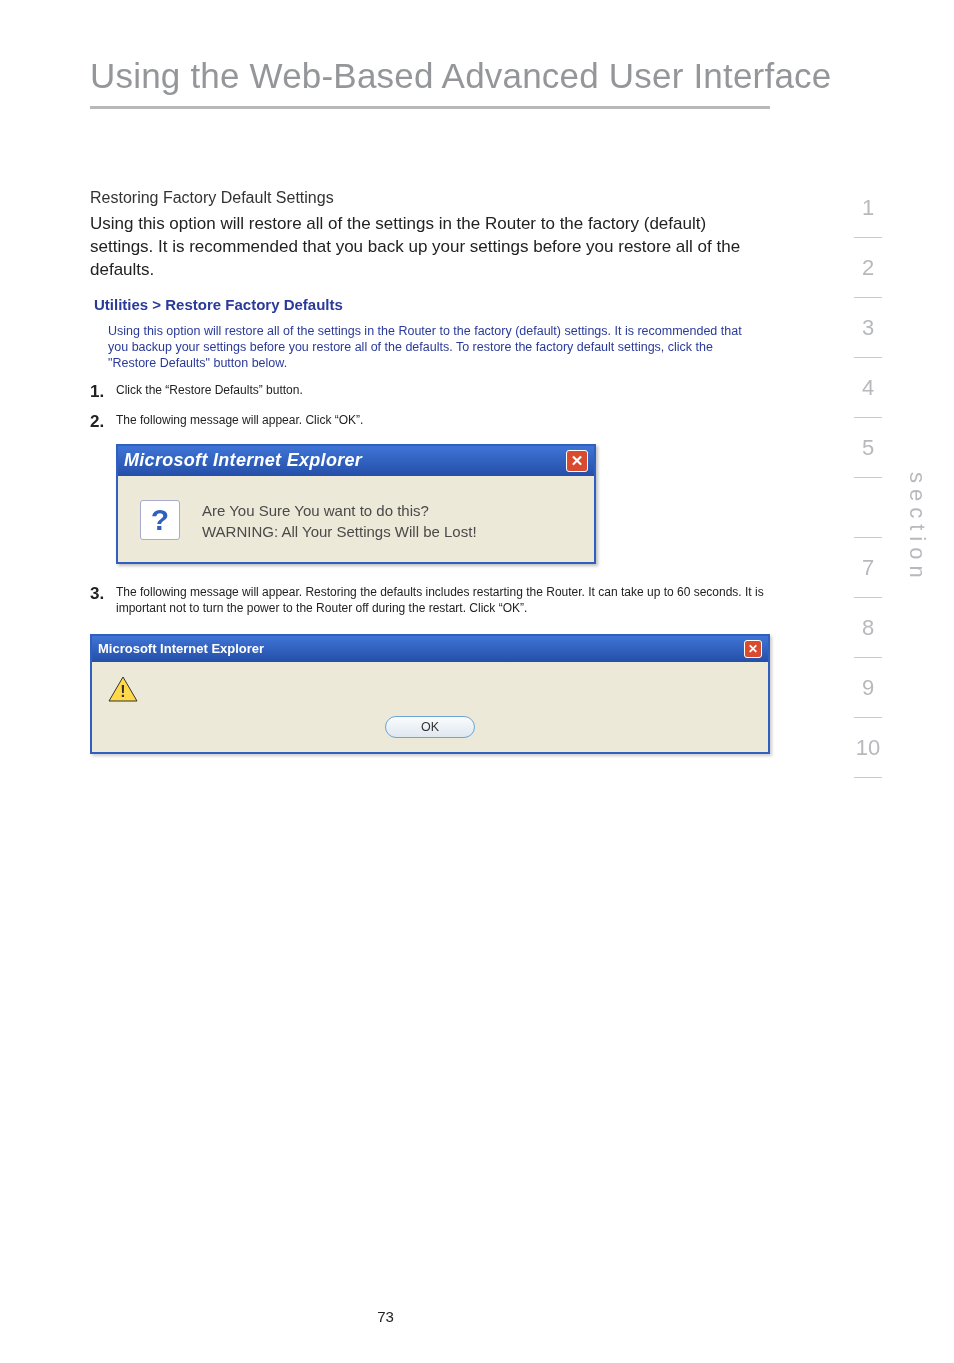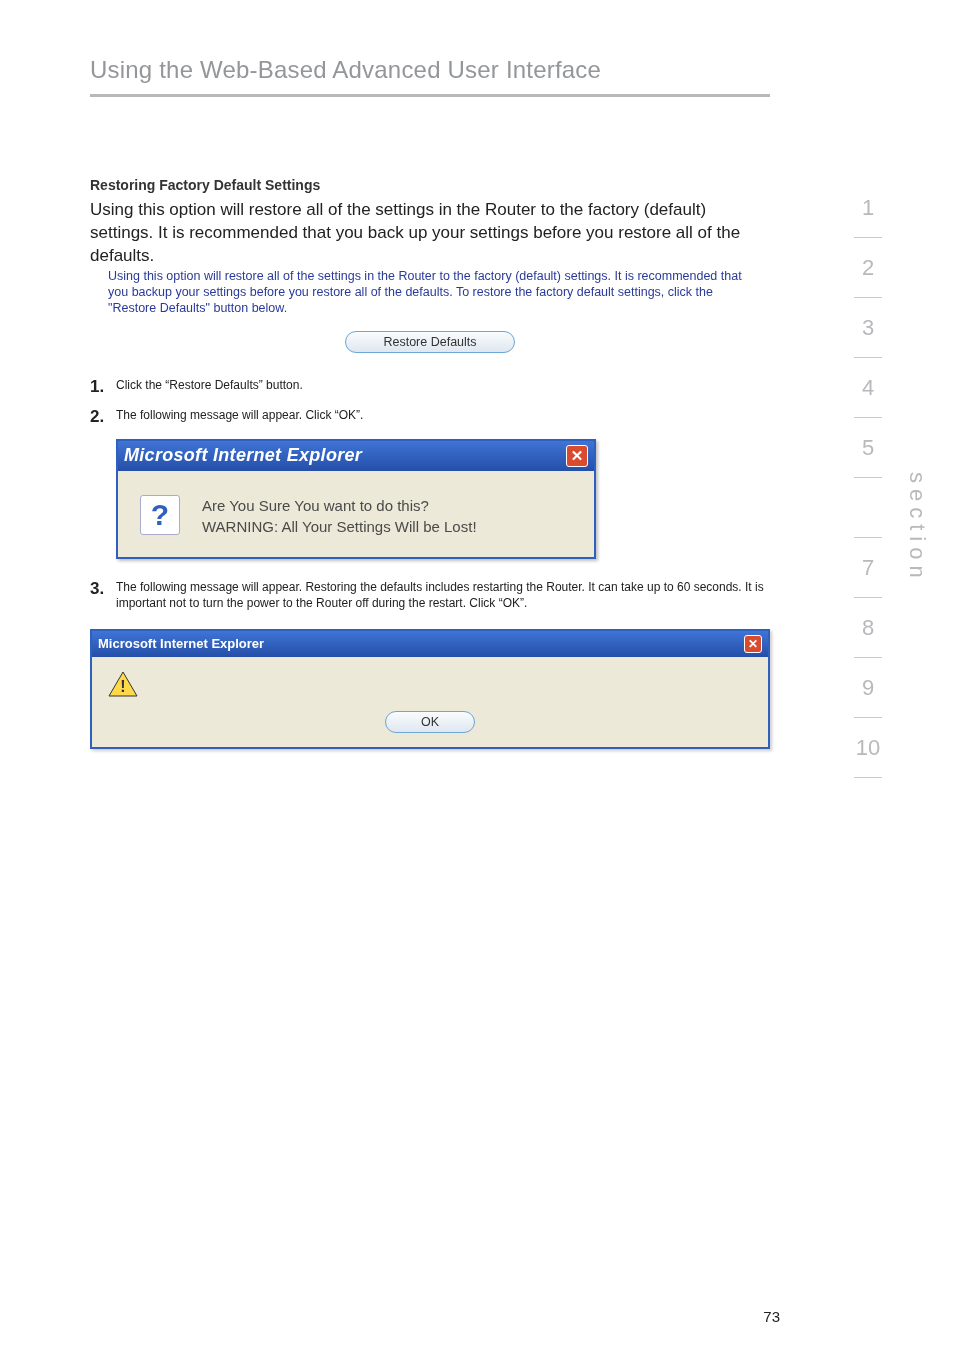--- a/index.html
+++ b/index.html
@@ -1,21 +1,21 @@
 <!DOCTYPE html>
 <html><head>
 <meta charset="utf-8">
 <style>
   * { box-sizing: border-box; margin: 0; padding: 0; }
   html, body { width: 954px; height: 1363px; background: #fff; font-family: Arial, Helvetica, sans-serif; }
   .page { position: relative; width: 954px; height: 1363px; padding: 50px 90px 40px 90px; }
-  .page-title { font-size: 24px; font-weight: 300; color: #949699; letter-spacing: 0.2px; margin-top: 6px; }
+  .page-title { font-size: 35px; font-weight: 300; color: #949699; letter-spacing: 0.2px; margin-top: 6px; }
   .title-rule { height: 3px; background: #b8b8b8; margin-top: 10px; width: 680px; }
   .content { margin-top: 80px; width: 680px; }
-  .section-heading { font-size: 14px; font-weight: bold; color: #333; margin-bottom: 6px; }
+  .section-heading { font-size: 16px; font-weight: normal; color: #333; margin-bottom: 6px; }
   .body-text { font-size: 17px; line-height: 1.35; color: #222; }
   .util-title { color: #2a3a9a; font-size: 15px; font-weight: bold; margin-top: 14px; margin-bottom: 10px; padding-left: 4px; }
   .util-desc { color: #2a3a9a; font-size: 12.5px; line-height: 1.3; padding: 0 14px 0 18px; }
   .restore-btn-wrap { text-align: center; margin: 14px 0 24px 0; }
   .pill-btn { display:inline-block; width: 170px; height:22px; line-height:20px; background: linear-gradient(#fafcfe,#dfe7ef); border:1px solid #6aa6d6; border-radius: 11px; font-size:12.5px; color:#333; cursor:pointer; }
   .pill-btn.sm { width: 90px; }
   .steps { margin-top: 10px; }
   .step { display:flex; margin: 10px 0; }
   .step-num { font-weight:bold; font-size:17px; min-width: 26px; color:#222; }
   .step-text { font-size:12px; line-height:1.35; color:#222; }
@@ -37,37 +37,35 @@
   .warn-tri { width:30px; height:26px; position:relative; }
   .warn-tri svg { width:30px; height:26px; }
   .dlg2-text { font-size:11px; color:#333; }
   .dlg2-buttons { text-align:center; padding: 2px 0 14px 0; }
   .side-nav { position:absolute; right: 62px; top: 178px; width: 48px; }
   .side-item { height: 60px; display:flex; align-items:center; justify-content:center; font-size:22px; color:#b7b9bc; position:relative; }
   .side-item.active { color:#fff; }
   .side-item.active::before { content:""; position:absolute; inset:10px 4px; background:#8d8f92; z-index:-1; }
   .side-item::after { content:""; position:absolute; bottom:0; left:10px; right:10px; height:1px; background:#c8cacc; }
   .side-label { position:absolute; right:24px; top:472px; writing-mode: vertical-rl; font-size:22px; letter-spacing:6px; color:#b7b9bc; font-weight:300; }
-  .page-num { position:absolute; bottom:38px; left:17px; width:763px; text-align:right; font-size:15px; color:#222; }
+  .page-num { position:absolute; bottom:38px; left:4px; width:763px; text-align:center; font-size:15px; color:#222; }
 </style>
 </head>
 <body>
 
 <div class="page">
   <h1 class="page-title">Using the Web-Based Advanced User Interface</h1>
   <div class="title-rule"></div>
 
   <div class="content">
     <div class="section-heading">Restoring Factory Default Settings</div>
     <div class="body-text">Using this option will restore all of the settings in the Router to the factory (default) settings. It is recommended that you back up your settings before you restore all of the defaults.</div>
 
+    <div class="util-title">Utilities &gt; Restore Factory Defaults</div>
     <div class="util-desc">Using this option will restore all of the settings in the Router to the factory (default) settings. It is recommended that you backup your settings before you restore all of the defaults. To restore the factory default settings, click the "Restore Defaults" button below.</div>
-    <div class="restore-btn-wrap">
-      <button class="pill-btn">Restore Defaults</button>
-    </div>
 
     <div class="steps">
       <div class="step">
         <div class="step-num">1.</div>
         <div class="step-text">Click the “Restore Defaults” button.</div>
       </div>
       <div class="step">
         <div class="step-num">2.</div>
         <div class="step-text">The following message will appear. Click “OK”.</div>
       </div>

